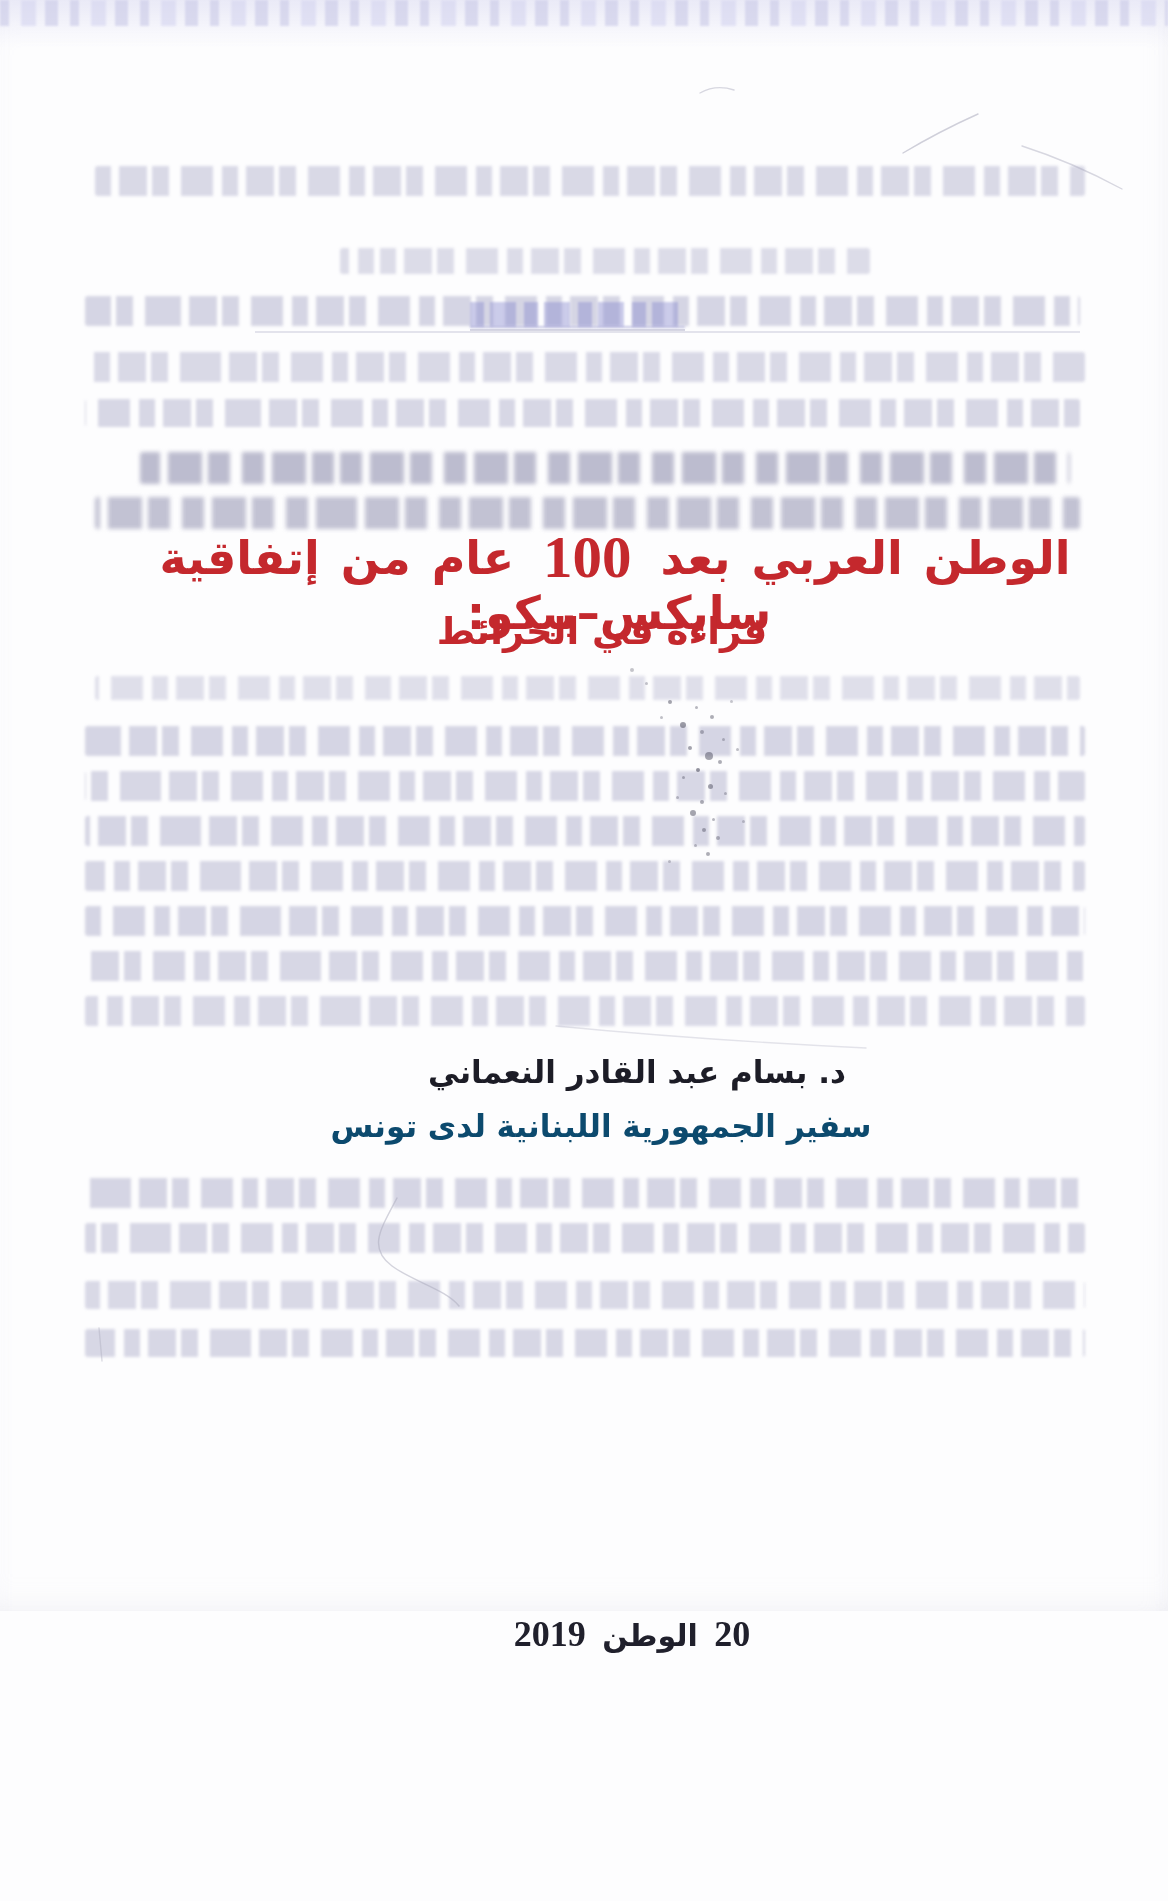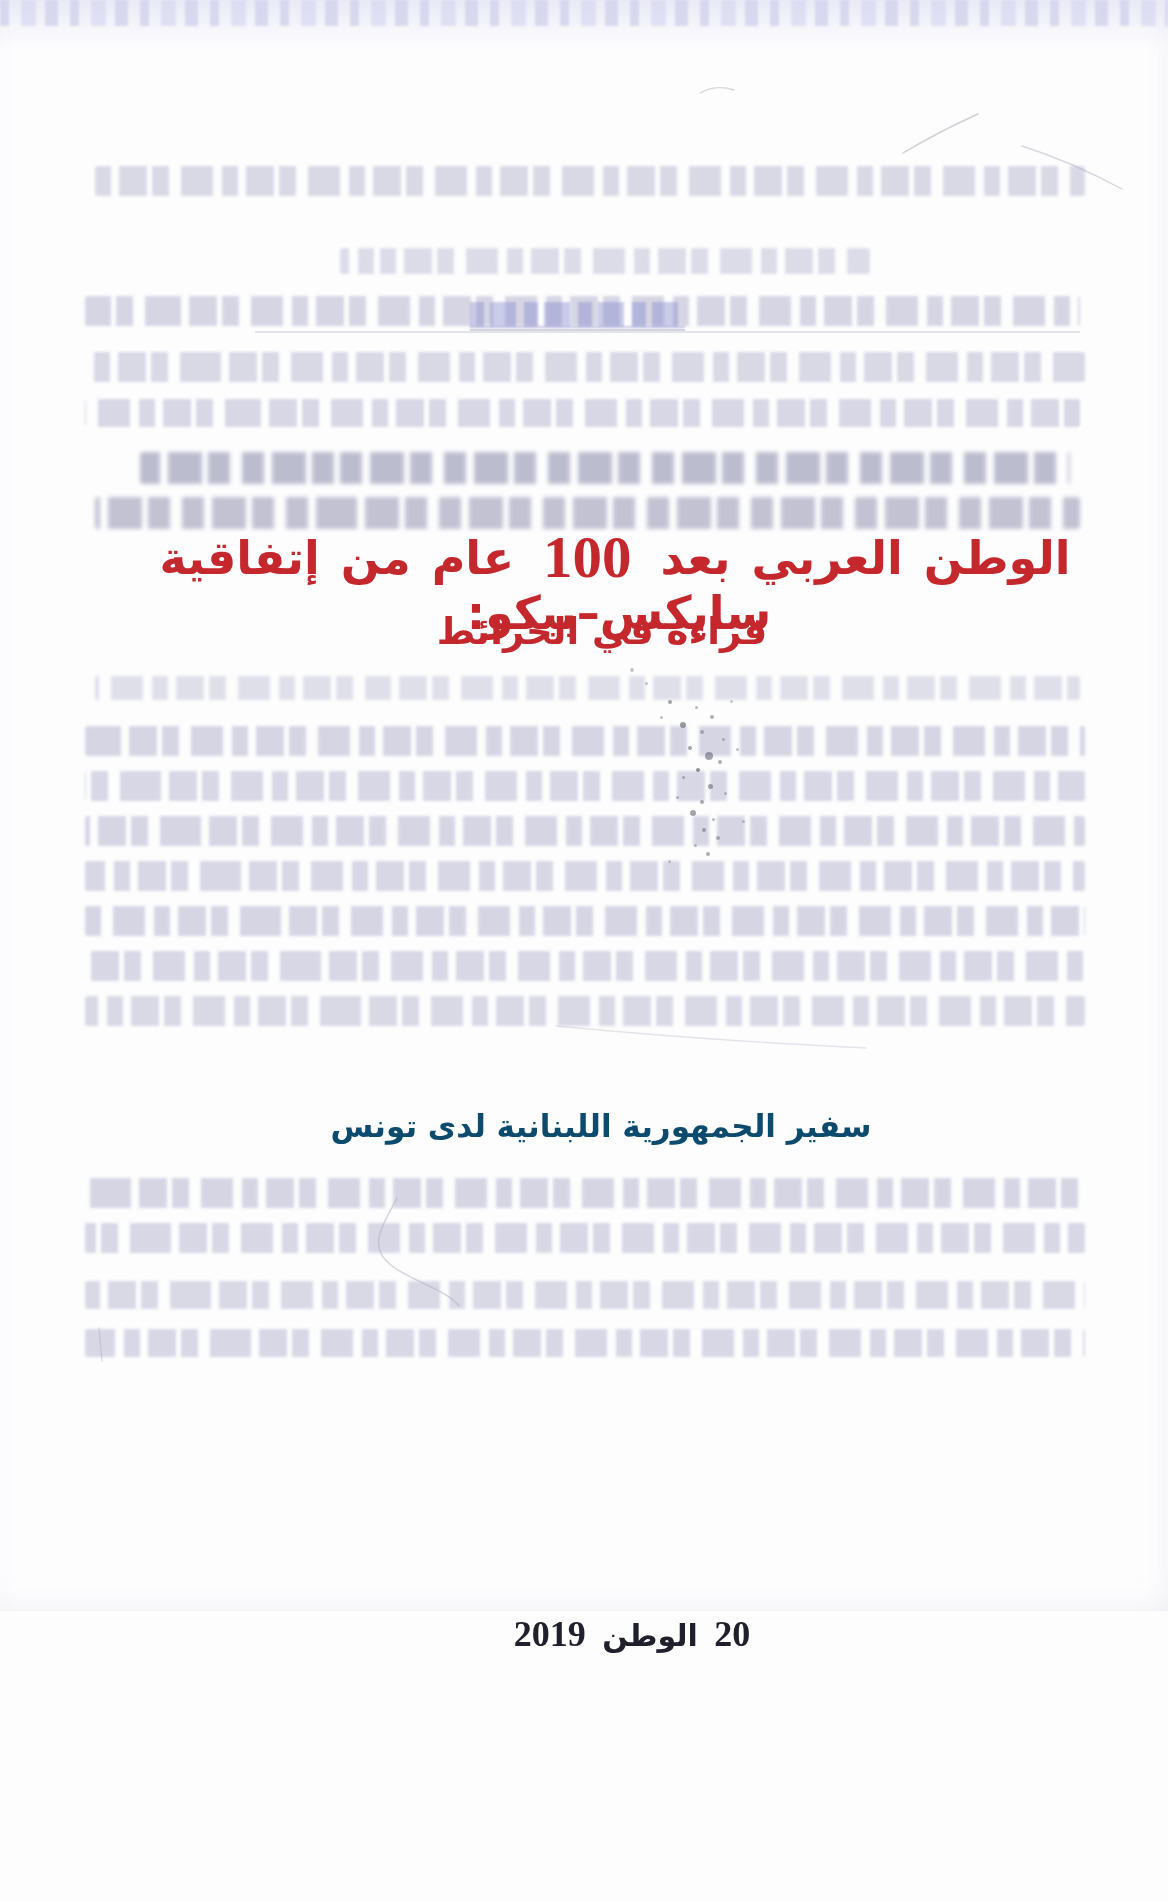--- a/index.html
+++ b/index.html
@@ -147,20 +147,21 @@
     </div>
 
   <h1 class="title-line1" dir="rtl" style="color: rgb(196, 40, 45);">
     <span class="seg">الوطن العربي بعد</span>
     <span class="seg title-num">100</span>
     <span class="seg">عام من إتفاقية سايكس–بيكو:</span>
   </h1>
 
   <h2 class="title-line2" dir="rtl" style="color: rgb(196, 40, 45);">قراءة في الخرائط</h2>
 
+  <div class="author-name" dir="rtl">د. بسام عبد القادر النعماني</div>
 
   <div class="author-role" dir="rtl">سفير الجمهورية اللبنانية لدى تونس</div>
 
   <div class="date-line" dir="rtl">
     <span class="seg date-num">20</span>
     <span class="seg">الوطن</span>
     <span class="seg date-num">2019</span>
   </div>
 
 </div>

